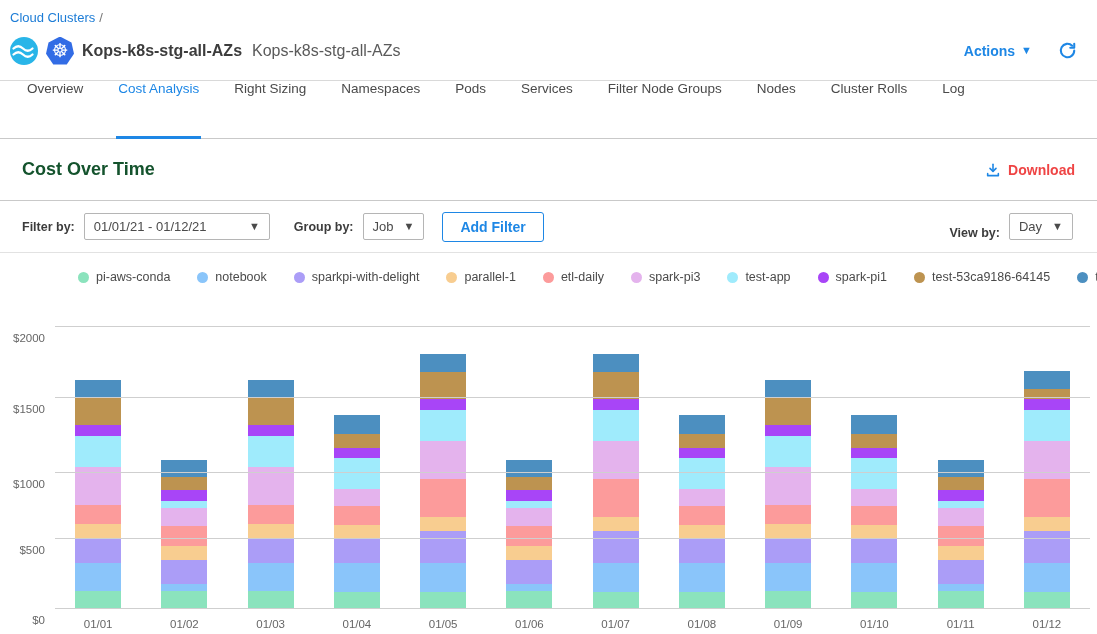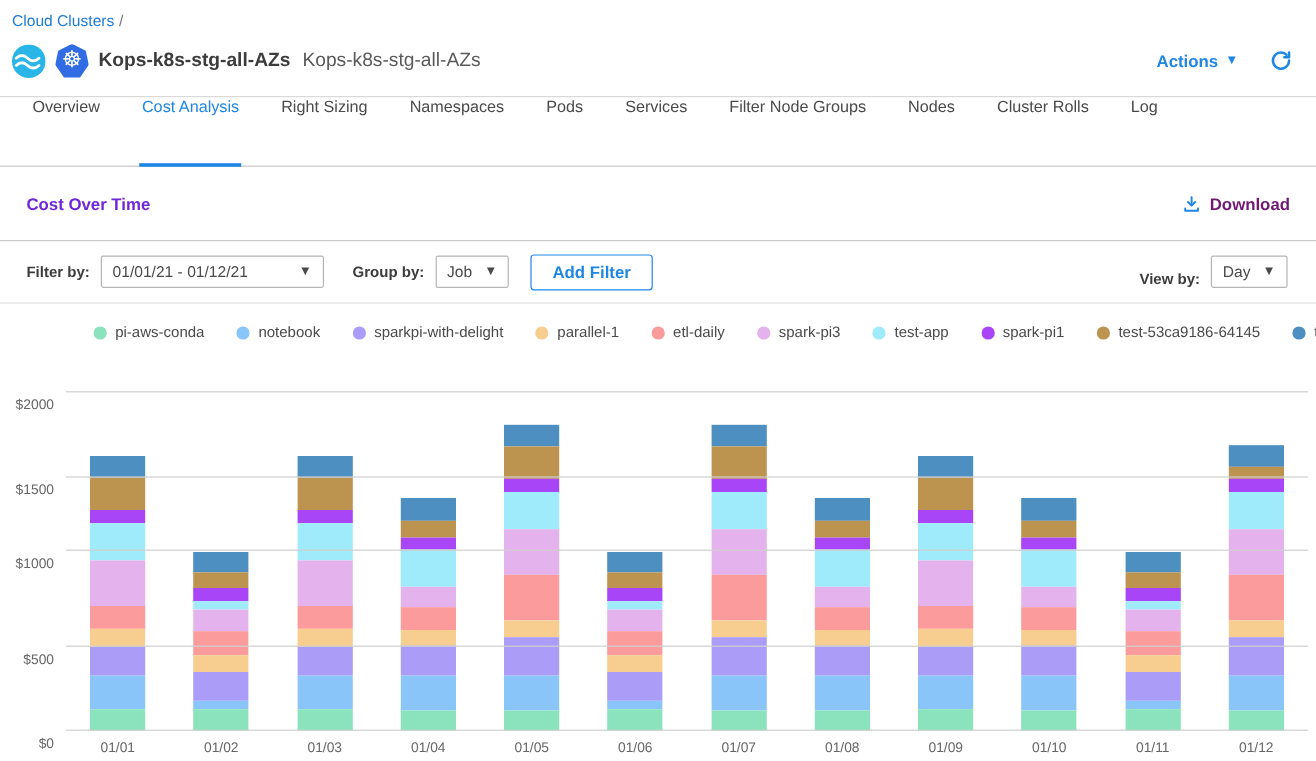--- a/index.html
+++ b/index.html
@@ -43,24 +43,24 @@
     font-size:13.5px; color:#4a4a4a; padding:0 2px 13px 2px;
     cursor:pointer; border-bottom:3px solid transparent; margin-bottom:-1px;
     white-space:nowrap;
   }
   .tab.active { color:#1e87e5; border-bottom-color:#1e87e5; }
   
   .section-row {
     display:flex; align-items:center; height:62px;
     padding:0 22px; border-bottom:1px solid #c9c9c9;
   }
-  .section-title { font-size:14px; font-weight:bold; color:#6d28d9; }
+  .section-title { font-size:18px; font-weight:bold; color:#14532d; }
   .download-btn {
     margin-left:auto; display:flex; align-items:center; gap:7px;
-    color:#701a75; font-size:14px; font-weight:bold; cursor:pointer;
+    color:#ef4444; font-size:14px; font-weight:bold; cursor:pointer;
   }
   
   .filter-row {
     display:flex; align-items:center; height:52px;
     padding:0 24px 0 22px; border-bottom:1px solid #e2e2e2;
   }
   .filter-label { font-size:12.5px; font-weight:bold; color:#3c3c3c; margin-right:9px; white-space:nowrap; }
   .selectbox {
     display:flex; align-items:center; justify-content:space-between;
     border:1px solid #b5b5b5; border-radius:2px; background:#fff;
@@ -395,21 +395,21 @@
             <div class="bar-seg" style="height: 17.6875px; background: rgb(76, 143, 192);"></div>
           </div>
         </div>
       </div>
   <div class="gridline" style="bottom: 0px;">
         <span class="ytick">$0</span>
       </div>
       <div class="gridline" style="bottom: 69.75px;">
         <span class="ytick">$500</span>
       </div>
-      <div class="gridline" style="bottom: 150px;">
+      <div class="gridline" style="bottom: 136px;">
         <span class="ytick">$1000</span>
       </div>
       <div class="gridline" style="bottom: 211.25px;">
         <span class="ytick">$1500</span>
       </div>
       <div class="gridline" style="bottom: 282px;">
         <span class="ytick">$2000</span>
       </div>
     </div>
 </div>

